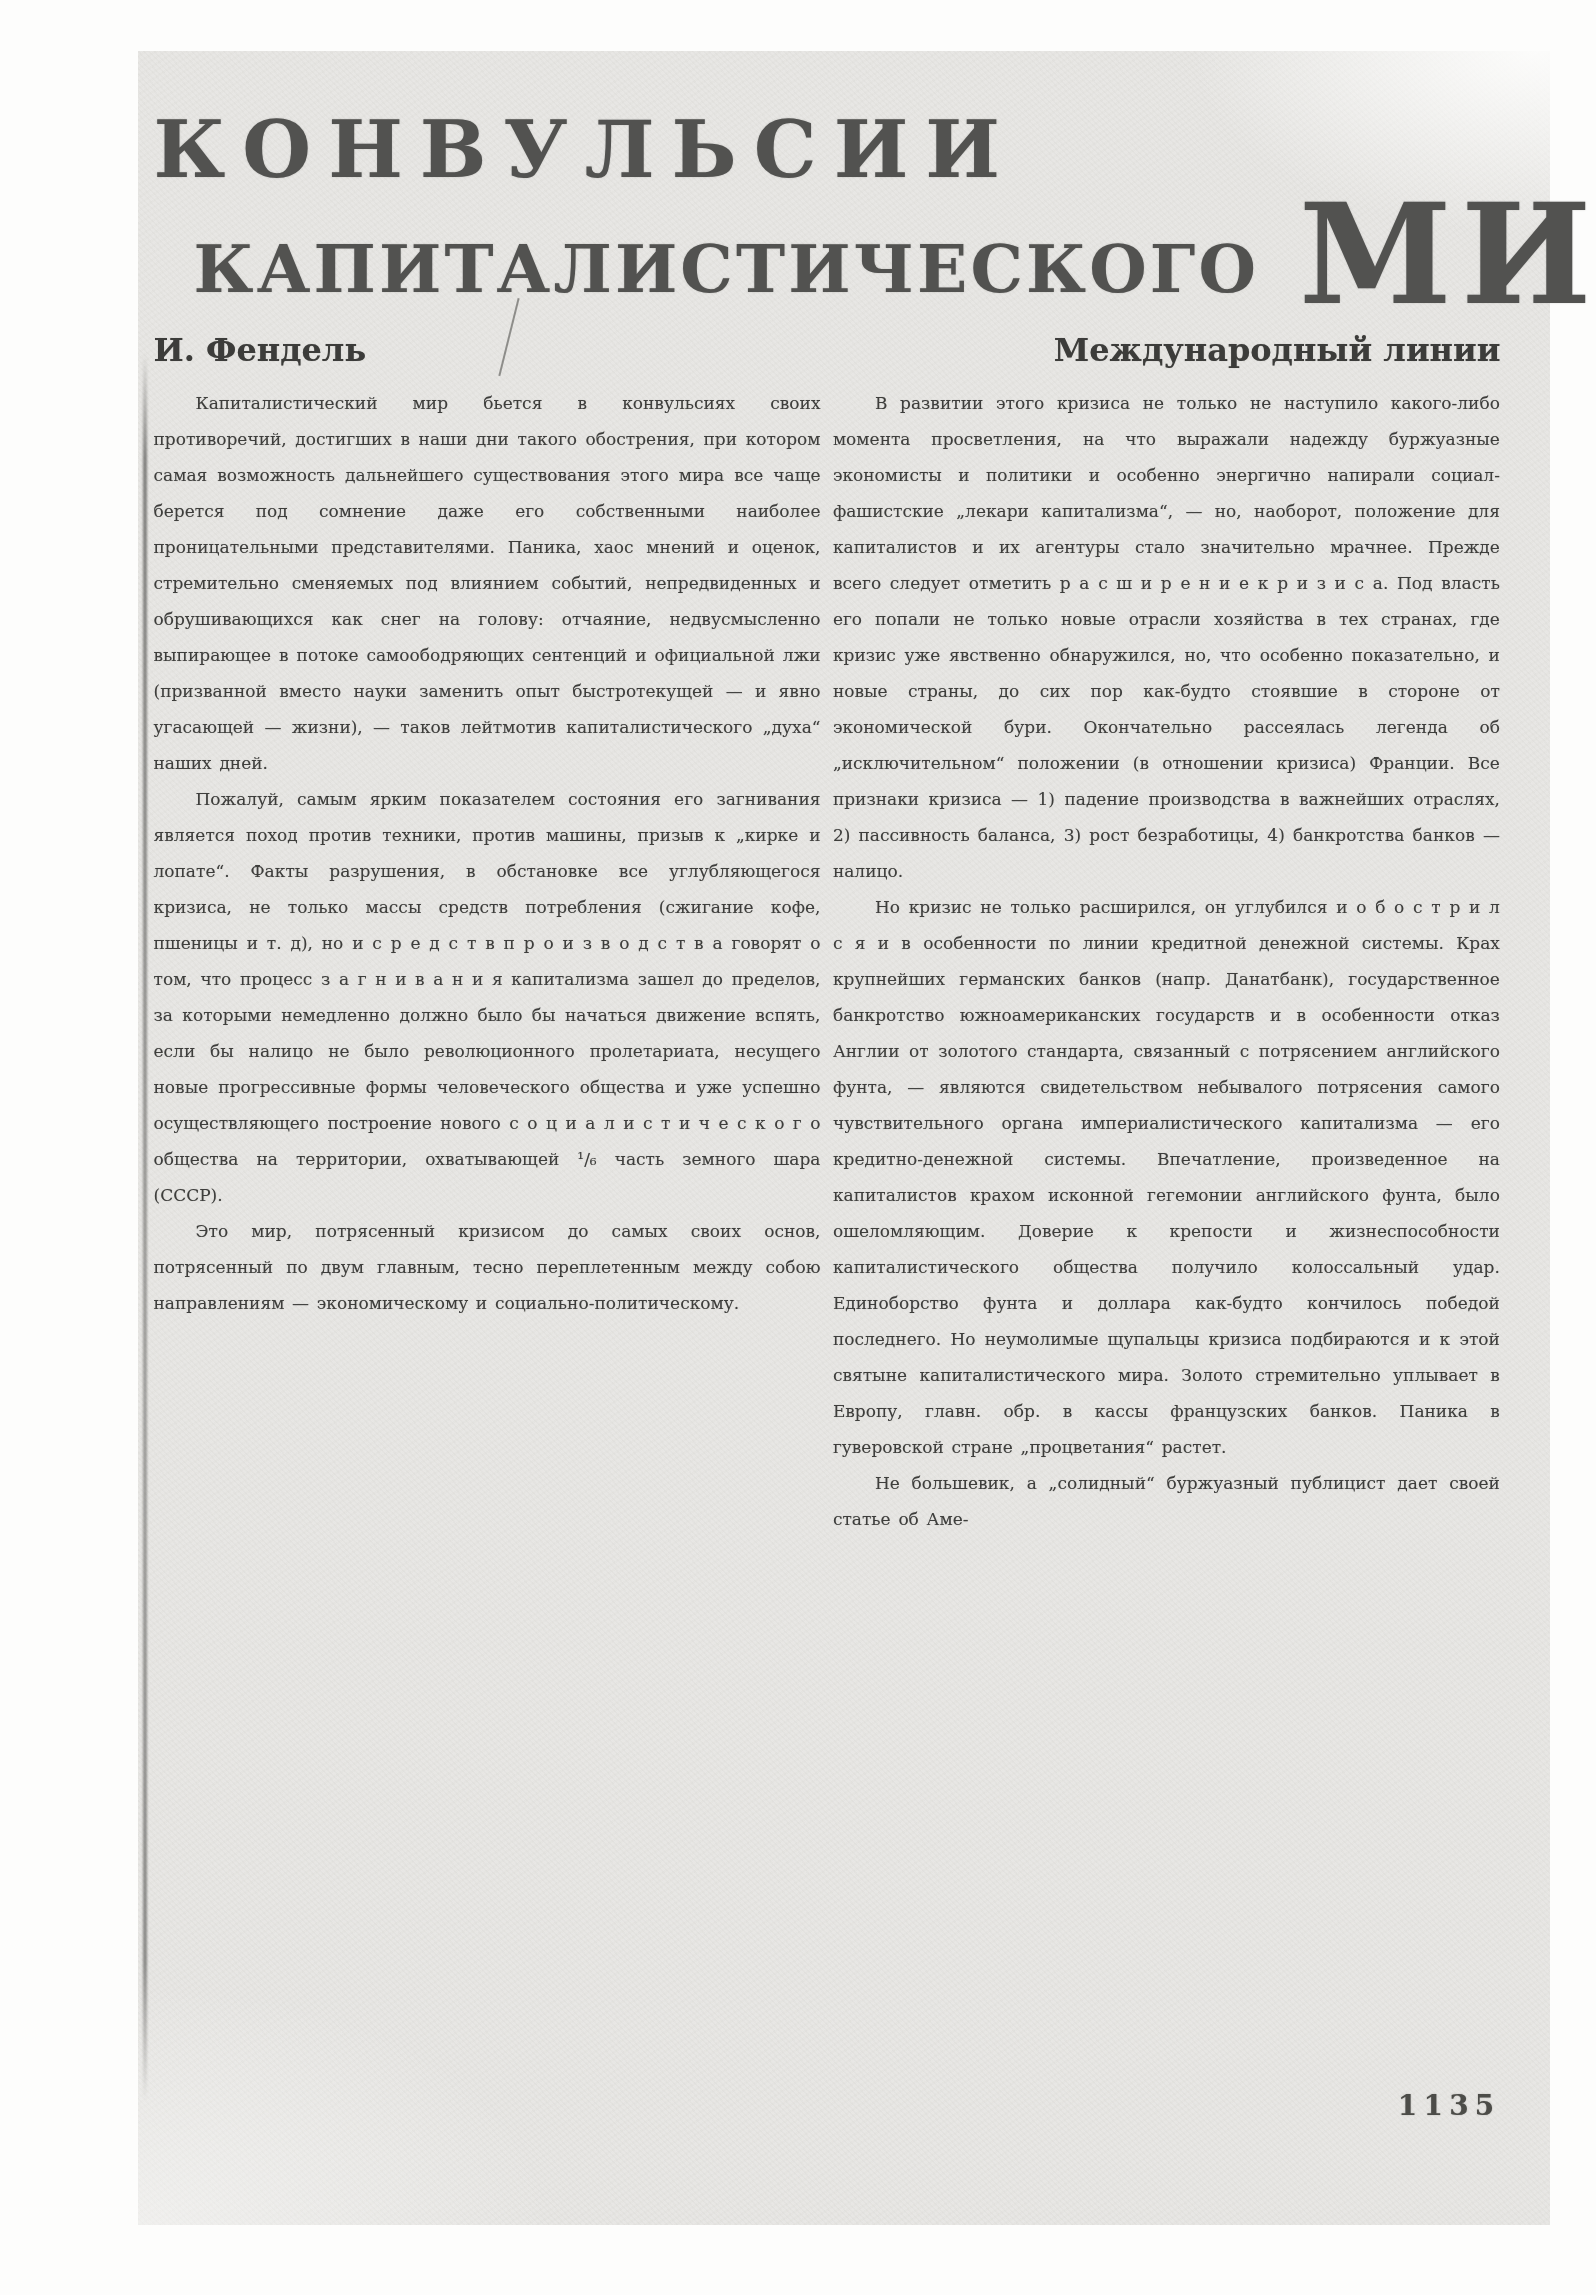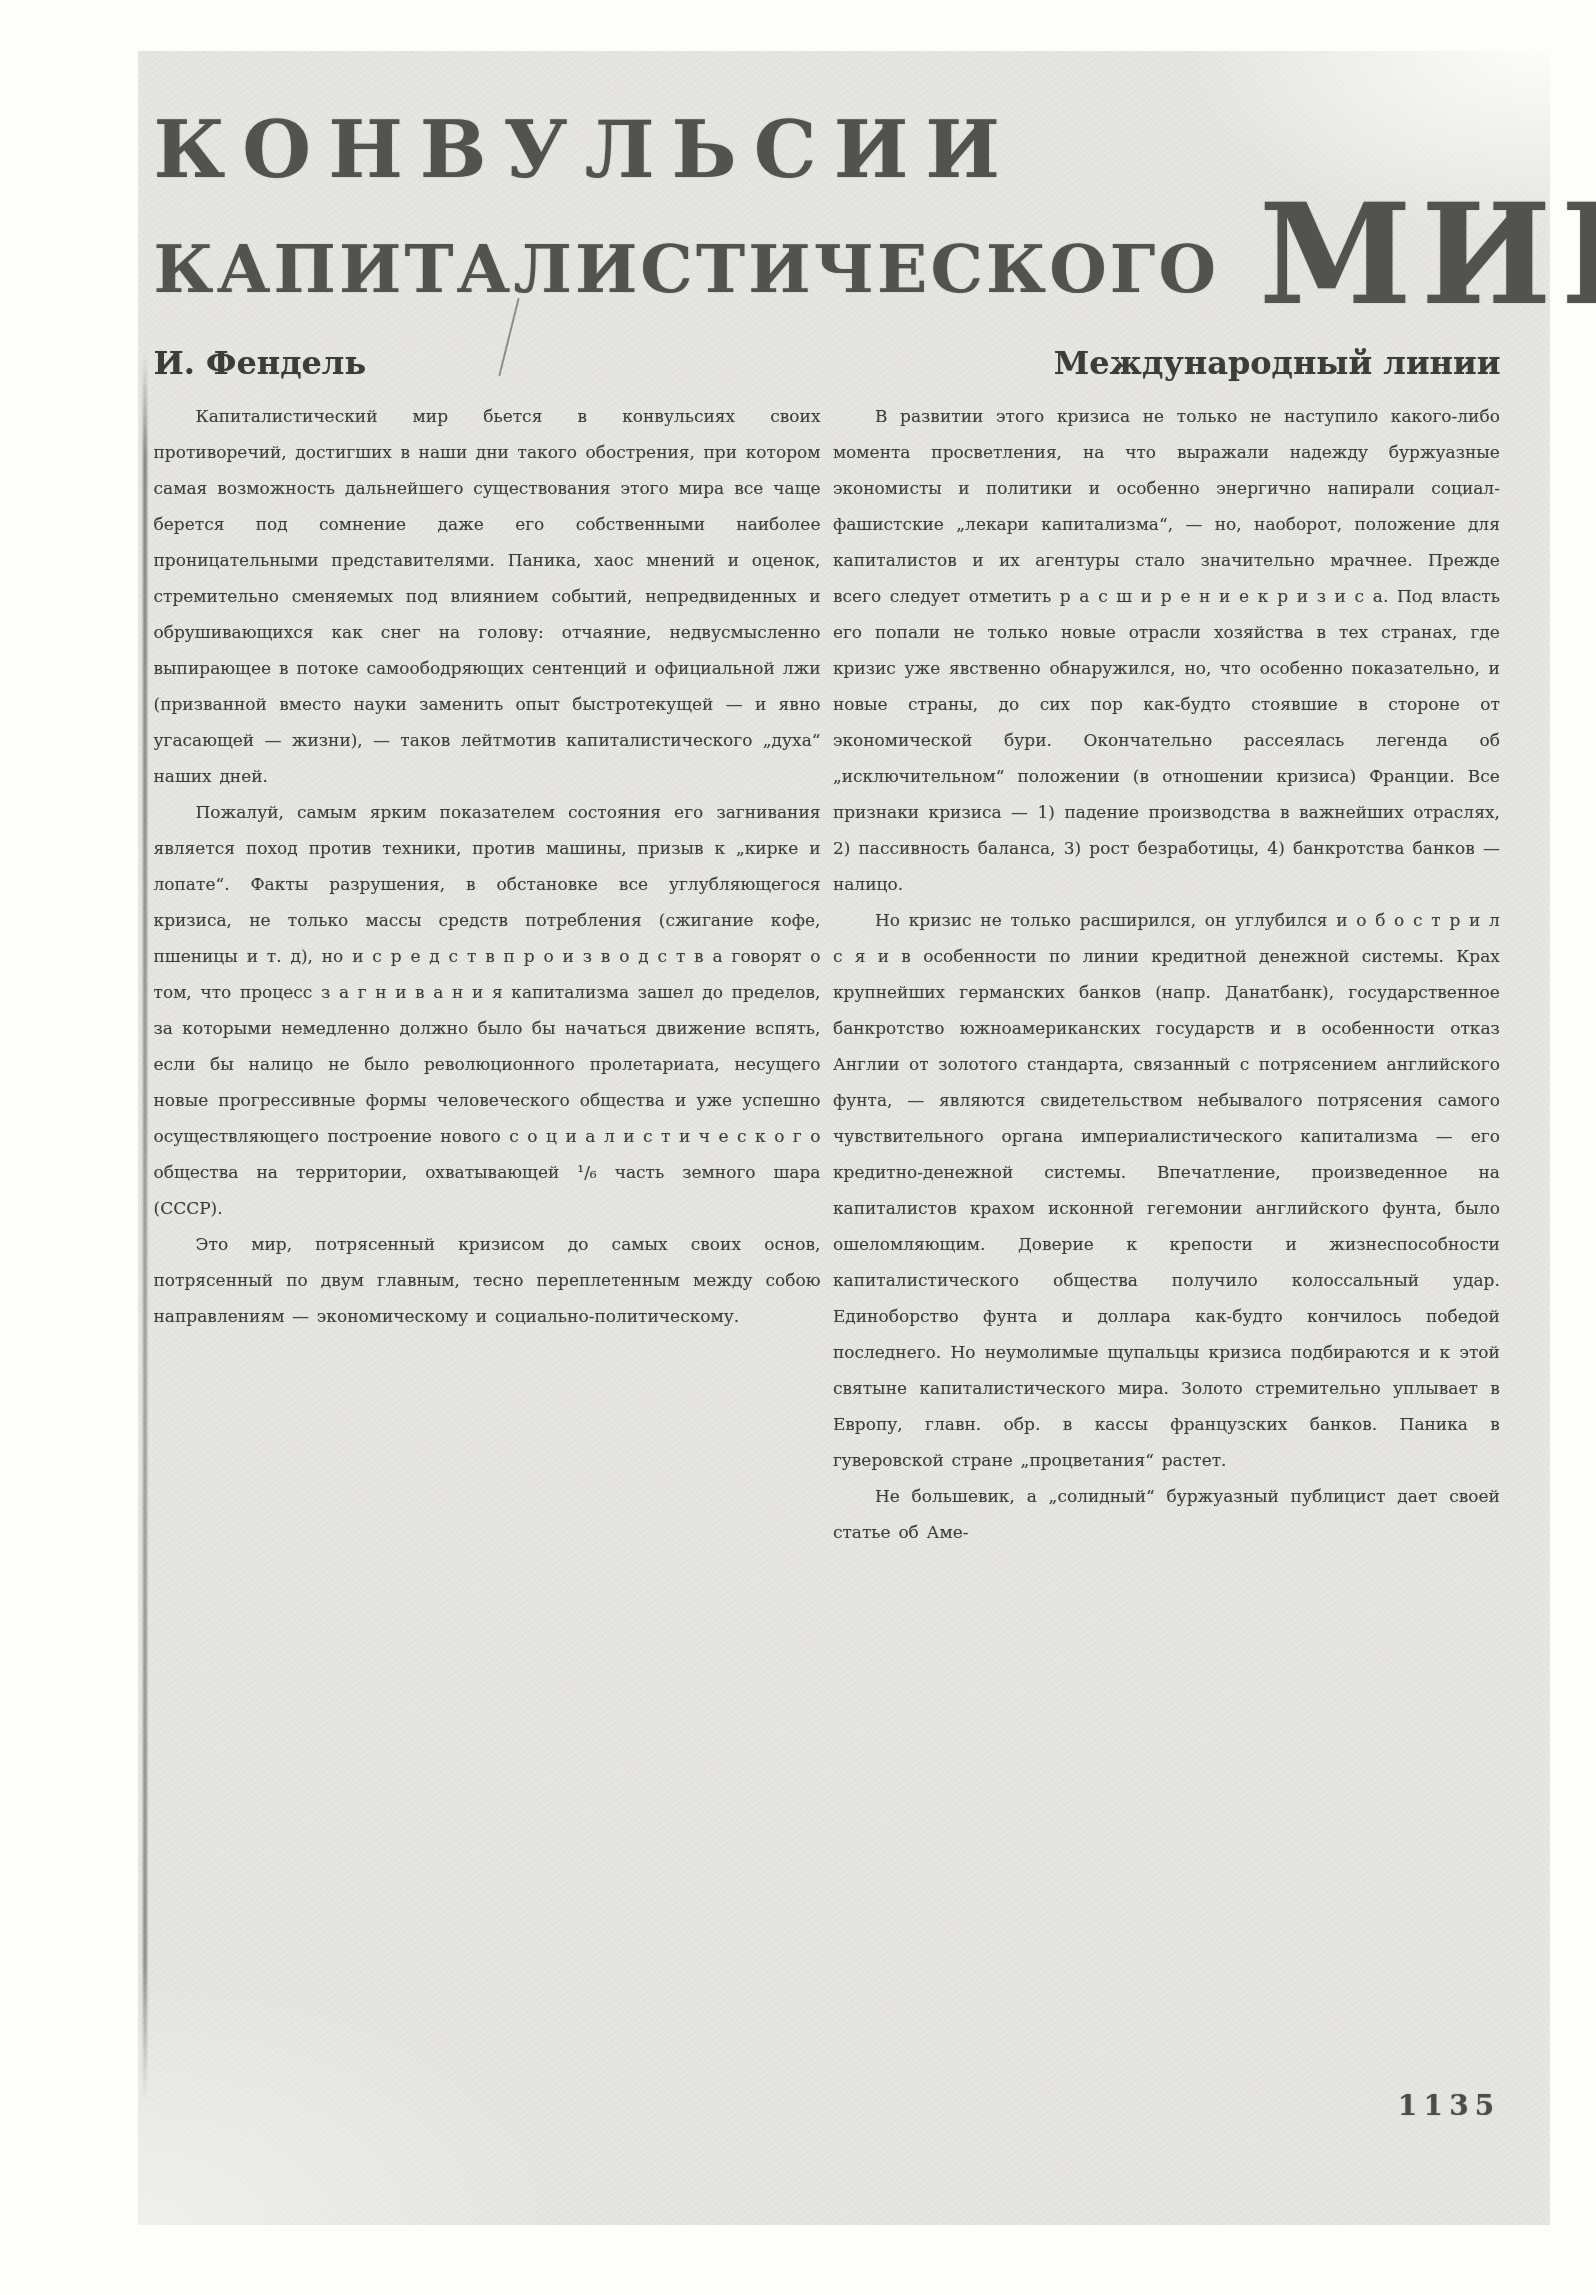--- a/index.html
+++ b/index.html
@@ -25,26 +25,26 @@
   }
   .scratch{
     position:absolute;left:370px;top:246px;width:1.5px;height:80px;
     background:rgba(70,70,66,.55);transform:rotate(14deg);filter:blur(0.3px);
   }
   .content{position:absolute;left:15.5px;top:59px;width:1347px;}
   .title{margin:0;color:#525250;text-shadow:0 0 1.5px rgba(90,90,85,.35);}
   .title-line1{
     display:block;font-size:79px;font-weight:bold;letter-spacing:17px;line-height:1;white-space:nowrap;
   }
-  .title-line2-row{display:flex;align-items:flex-end;margin-top:9.3px;white-space:nowrap;}
+  .title-line2-row{display:flex;align-items:flex-end;margin-top:9.3px;white-space:nowrap;margin-left:40px;}
   .title-line2{font-size:66px;font-weight:bold;letter-spacing:3.1px;line-height:1;padding-bottom:9.3px;}
   .title-emph{font-size:138px;font-weight:bold;letter-spacing:9.3px;line-height:.82;margin-left:40px;}
   .byline-row{
     display:flex;justify-content:space-between;align-items:baseline;
-    margin-top:33px;font-weight:bold;font-size:32px;color:#3c3c3a;
+    margin-top:20px;font-weight:bold;font-size:32px;color:#3c3c3a;
     text-shadow:0 0 0.8px rgba(60,60,55,.4);
   }
   .cols{display:flex;gap:12.4px;margin-top:15.5px;}
   .col{
     width:667px;font-size:17px;line-height:36px;text-align:justify;
     color:#3e3e3c;word-spacing:2.3px;hyphens:auto;
     text-shadow:0 0 0.8px rgba(70,70,65,.35);
   }
   .col p{margin:0;text-indent:42px;}
   .pagenum{

